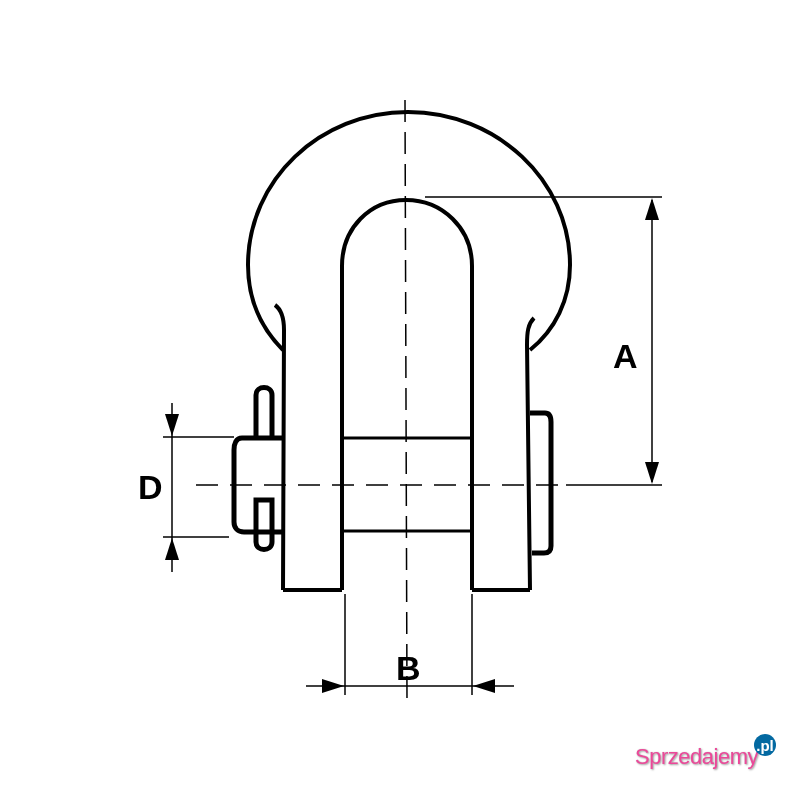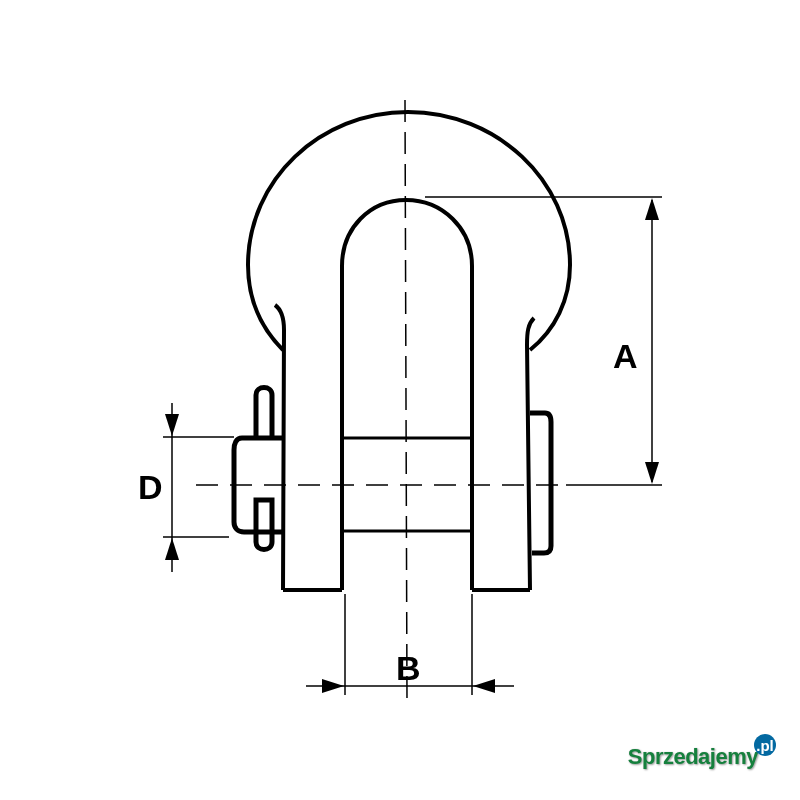--- a/index.html
+++ b/index.html
@@ -4,22 +4,22 @@
   <style>
     html, body { margin: 0; padding: 0; background: #ffffff; }
     body { width: 800px; height: 800px; position: relative; overflow: hidden; font-family: "Liberation Sans", sans-serif; }
     #drawing { position: absolute; left: 0; top: 0; width: 800px; height: 800px; }
     .dim-label { font-family: "Liberation Sans", sans-serif; font-weight: bold; font-size: 34px; fill: #000; }
     .watermark {
       position: absolute; right: 24px; bottom: 30px;
       display: flex; align-items: flex-start;
     }
     .wm-text {
-      font-family: "Liberation Sans", sans-serif; font-weight: bold; font-size: 22px;
-      color: #15803d; letter-spacing: -0.5px;
+      font-family: "Liberation Sans", sans-serif; font-weight: normal; font-size: 22px;
+      color: #ec4899; letter-spacing: -0.5px;
       text-shadow: 0 0 1px #bdbdbd, 1px 1px 2px #9a9a9a;
     }
     .wm-badge {
       margin-left: -4px; margin-top: -10px;
       width: 22px; height: 22px; border-radius: 50%;
       background: #0369a1; color: #fff;
       font-family: "Liberation Sans", sans-serif; font-weight: bold; font-size: 15px;
       display: flex; align-items: center; justify-content: center;
     }
   </style>

